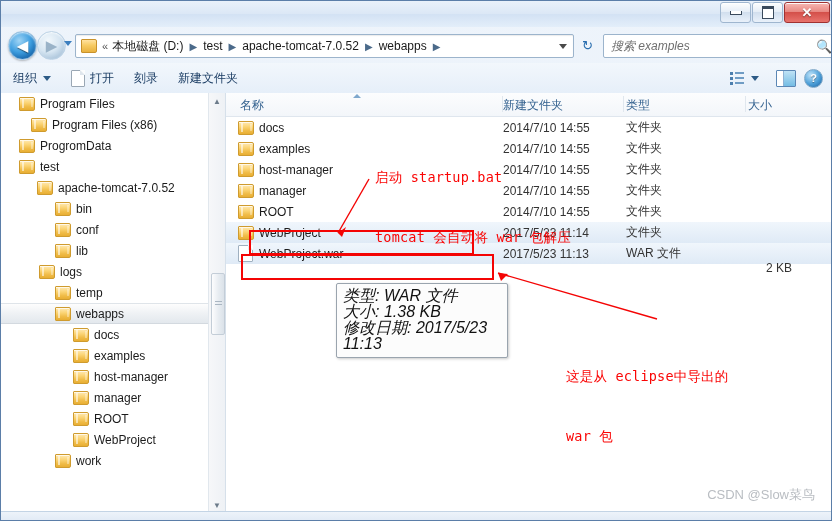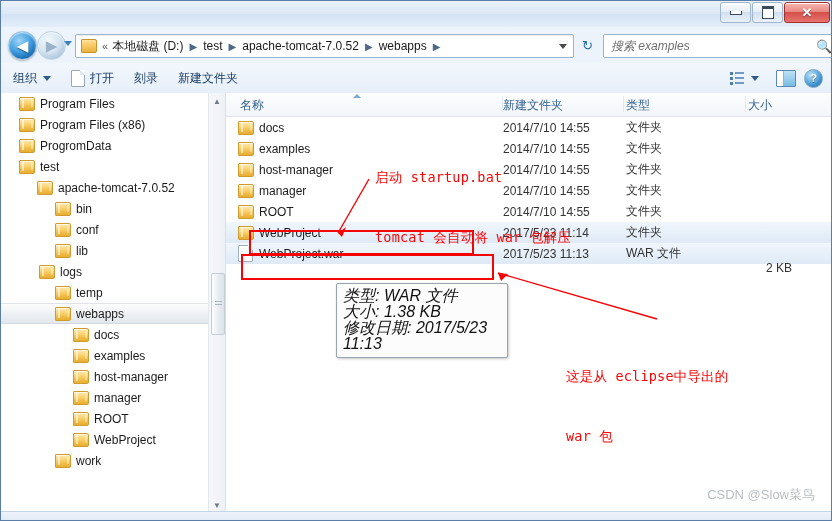--- a/index.html
+++ b/index.html
@@ -344,21 +344,21 @@
   </div>
 
   <div class="content">
 
     <div class="navpane">
       <div class="navpane-inner" id="tree-root">
           <div class="tree-item" style="padding-left: 18px;">
             <span class="fi"></span>
             <span>Program Files</span>
           </div>
-          <div class="tree-item" style="padding-left: 18px;">
+          <div class="tree-item" style="padding-left: 30px;">
             <span class="fi"></span>
             <span>Program Files (x86)</span>
           </div>
           <div class="tree-item" style="padding-left: 18px;">
             <span class="fi"></span>
             <span>ProgromData</span>
           </div>
           <div class="tree-item" style="padding-left: 18px;">
             <span class="fi"></span>
             <span>test</span>

